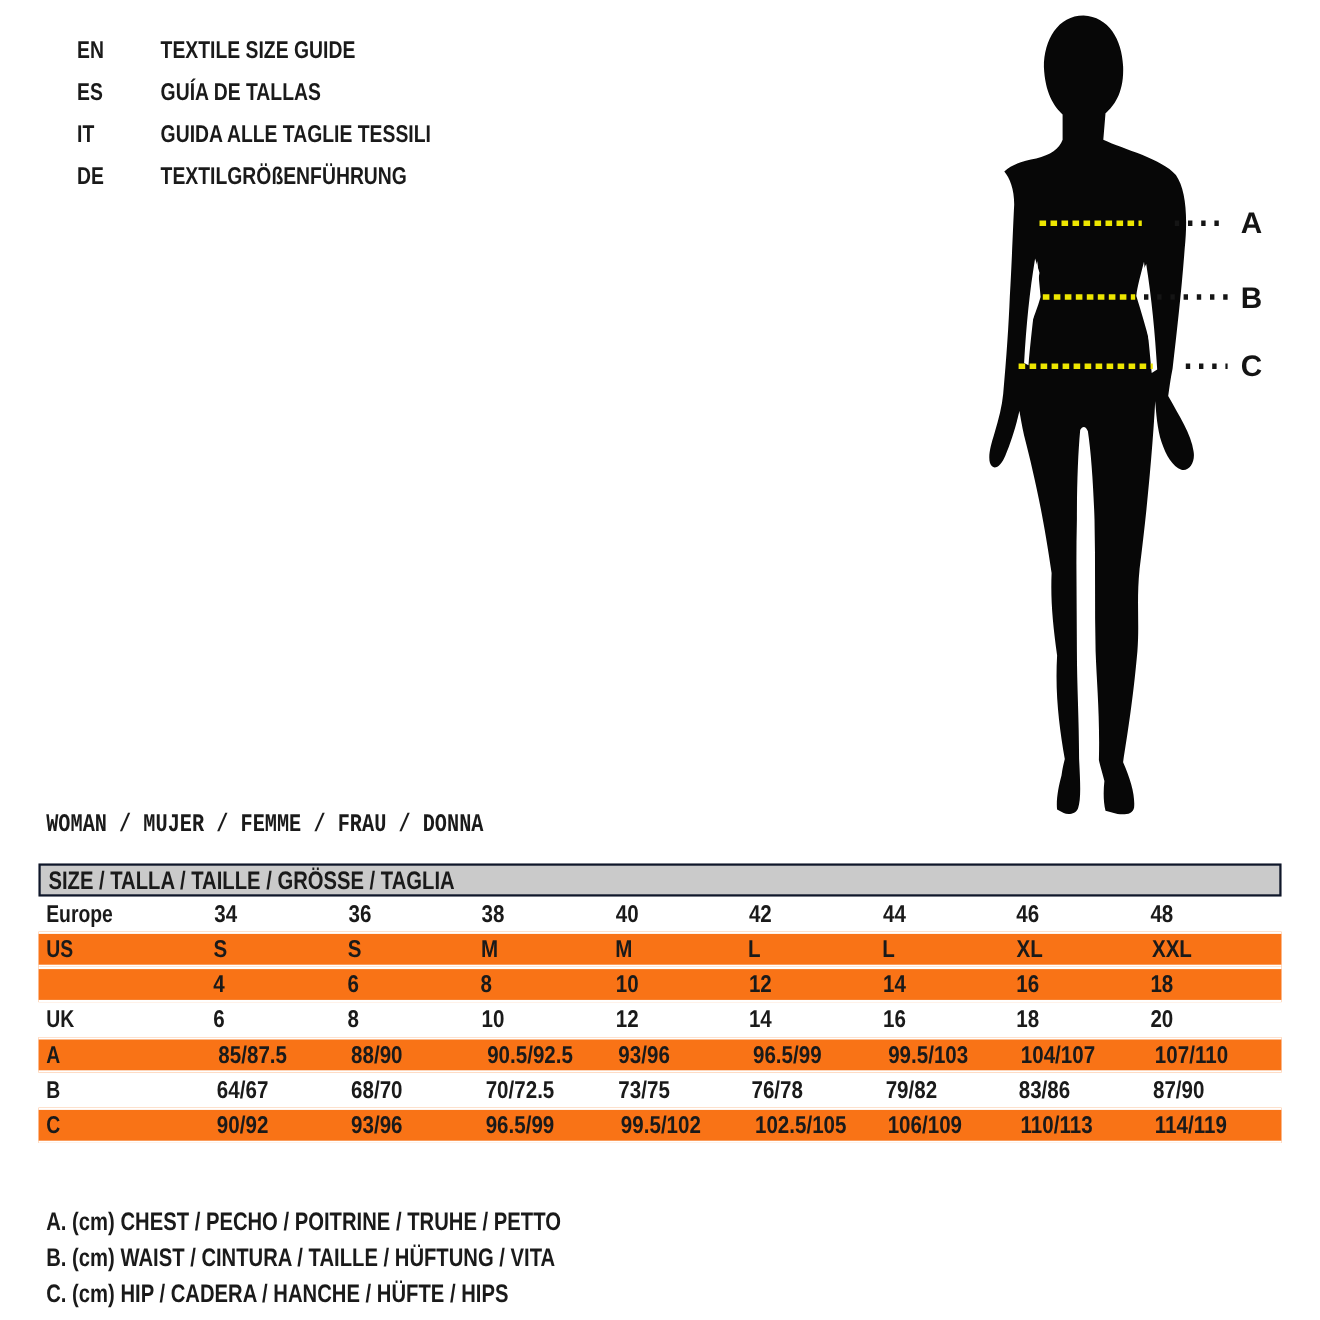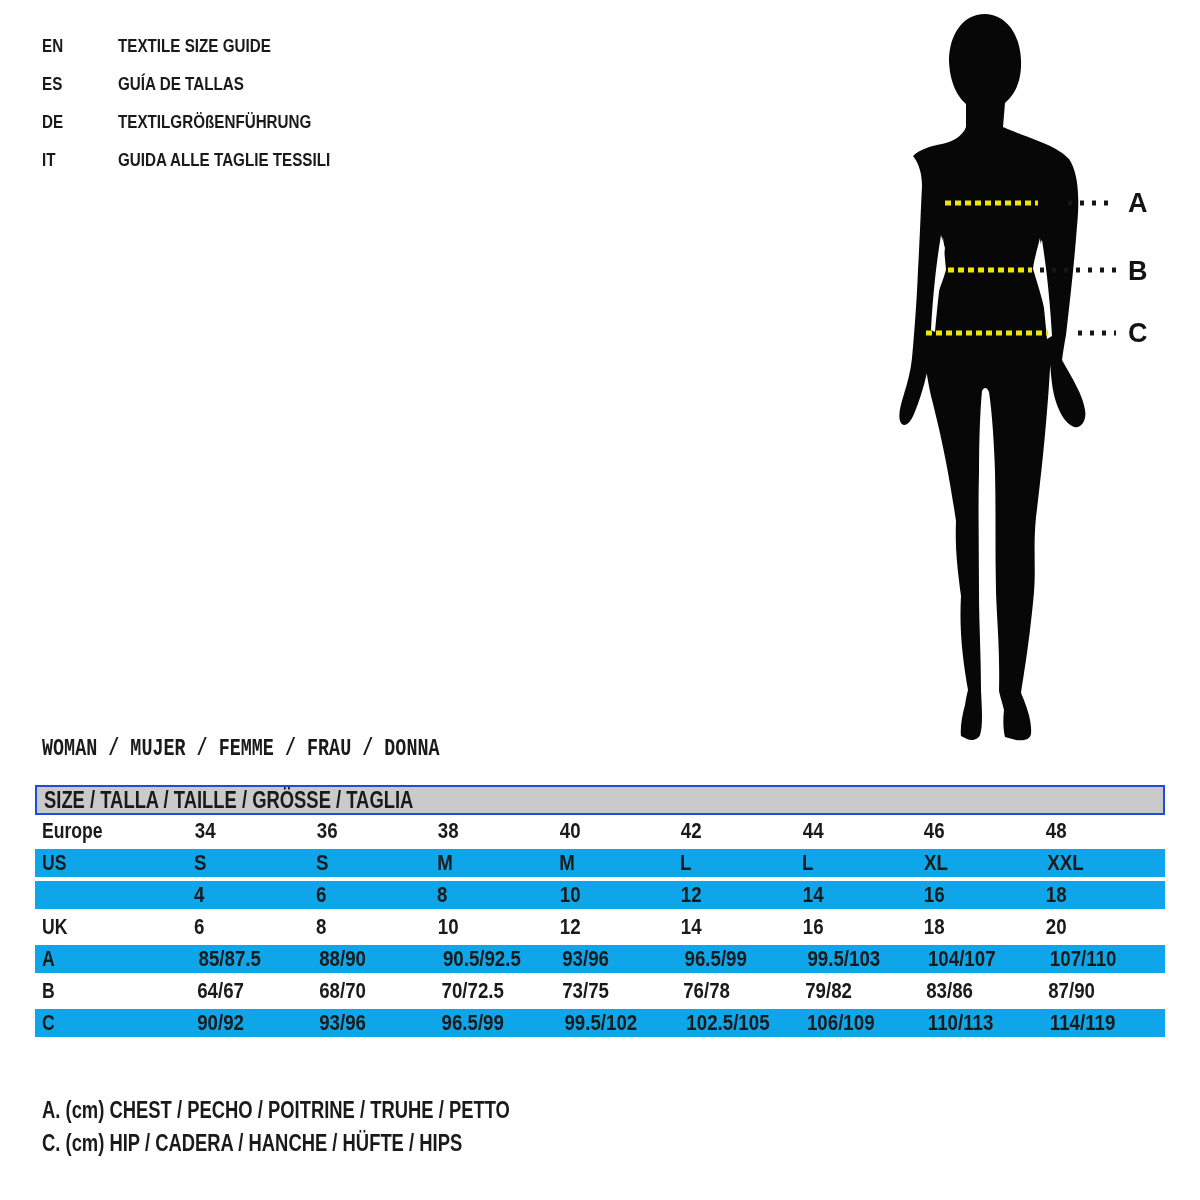--- a/index.html
+++ b/index.html
@@ -6,35 +6,35 @@
   body{
     position:relative;width:1200px;height:1200px;overflow:hidden;
     background:#ffffff;color:#1a1a1a;
     font-family:"Liberation Sans", sans-serif;font-weight:700;
   }
   
   .cz{display:inline-block;transform:scaleX(.8);transform-origin:0 50%;white-space:nowrap;}
   .czc{display:inline-block;transform:scaleX(.85);transform-origin:50% 50%;white-space:nowrap;}
 
   .lang-list{position:absolute;left:42px;top:27px;}
-  .lang-row{display:flex;height:38px;align-items:center;font-size:19px;}
+  .lang-row{display:flex;height:38px;align-items:center;font-size:22px;margin-left:28px;}
   .lang-code{width:76px;flex:0 0 auto;}
 
   .figure{position:absolute;left:880px;top:5px;width:320px;height:745px;}
   .figure text{font-family:"Liberation Sans", sans-serif;font-weight:700;}
 
   .section-title{position:absolute;left:42px;top:736px;font-size:23px;font-family:Liberation Mono, monospace;}
 
   .size-table{position:absolute;left:35px;top:785px;width:1130px;font-size:22px;}
   .size-header{
-    height:30px;background:#cacaca;border:2px solid #1d4ed8;box-sizing:border-box;
+    height:30px;background:#cacaca;border:2px solid #0f172a;box-sizing:border-box;
     display:flex;align-items:center;padding-left:7px;font-size:23px;
   }
   .t-row{display:flex;height:32px;align-items:center;box-sizing:border-box;}
-  .t-row.stripe{background:#0ea5e9;border-top:2px solid #ffffff;border-bottom:2px solid #ffffff;}
+  .t-row.stripe{background:#f97316;border-top:2px solid #ffffff;border-bottom:2px solid #ffffff;}
   .t-label{width:158px;padding-left:7px;box-sizing:border-box;flex:0 0 auto;}
   .t-cell{flex:1;text-align:left;}
 
   .legend{position:absolute;left:42px;top:1094px;}
   .legend-line{height:33px;line-height:33px;font-size:23px;}
 </style>
 </head>
 <body>
 
 <div>
@@ -42,26 +42,26 @@
   <div class="lang-list">
     <div class="lang-row">
       <span class="lang-code"><span class="cz">EN</span></span>
       <span class="cz">TEXTILE SIZE GUIDE</span>
     </div>
     <div class="lang-row">
       <span class="lang-code"><span class="cz">ES</span></span>
       <span class="cz">GUÍA DE TALLAS</span>
     </div>
     <div class="lang-row">
+      <span class="lang-code"><span class="cz">IT</span></span>
+      <span class="cz">GUIDA ALLE TAGLIE TESSILI</span>
+    </div>
+    <div class="lang-row">
       <span class="lang-code"><span class="cz">DE</span></span>
       <span class="cz">TEXTILGRÖßENFÜHRUNG</span>
-    </div>
-    <div class="lang-row">
-      <span class="lang-code"><span class="cz">IT</span></span>
-      <span class="cz">GUIDA ALLE TAGLIE TESSILI</span>
     </div>
   </div>
 
   <svg class="figure" viewBox="880 5 320 745" aria-hidden="true">
     <path fill="#070707" d="
       M985 14
       C1008 15 1020 36 1021 60
       C1022 84 1013 96 1005 103
       L1003 127
       C1022 136 1056 144 1069 159
@@ -220,16 +220,17 @@
       <span class="t-cell"><span class="czc">99.5/102</span></span>
       <span class="t-cell"><span class="czc">102.5/105</span></span>
       <span class="t-cell"><span class="czc">106/109</span></span>
       <span class="t-cell"><span class="czc">110/113</span></span>
       <span class="t-cell"><span class="czc">114/119</span></span>
     </div>
   </div>
 
   <div class="legend">
     <div class="legend-line"><span class="cz">A. (cm) CHEST / PECHO / POITRINE / TRUHE / PETTO</span></div>
+    <div class="legend-line"><span class="cz">B. (cm) WAIST / CINTURA / TAILLE / HÜFTUNG / VITA</span></div>
     <div class="legend-line"><span class="cz">C. (cm) HIP / CADERA / HANCHE / HÜFTE / HIPS</span></div>
   </div>
 
 </div>
 
 </body></html>

